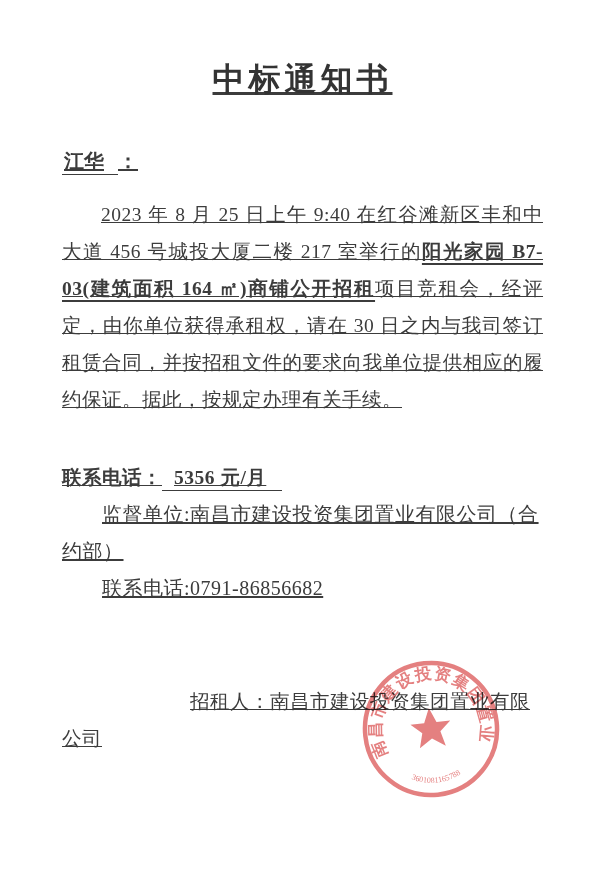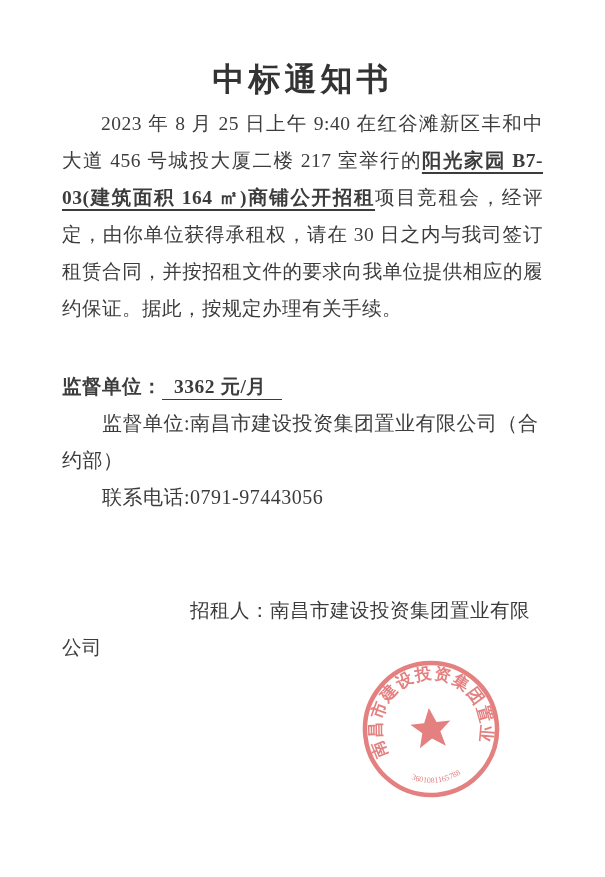--- a/index.html
+++ b/index.html
@@ -9,20 +9,21 @@
   }
   .page {
     position: relative;
     width: 605px;
     height: 877px;
     margin: 0 auto;
     background: #ffffff;
     font-family: "Liberation Serif", "DejaVu Serif", serif;
     color: #3c3c3c;
     overflow: hidden;
+    text-decoration: underline;
   }
   .content {
     padding: 58px 62px 0 62px;
   }
   .doc-title {
     margin: 0;
     text-align: center;
     font-size: 32px;
     font-weight: bold;
     letter-spacing: 4px;
@@ -105,29 +106,30 @@
   }
 </style>
 </head>
 <body>
 
 <div class="page">
   <div class="content">
 
     <h1 class="doc-title">中标通知书</h1>
 
+    <p class="addressee-line"><span class="addressee-name">江华</span><span class="addressee-colon">：</span></p>
 
     <p class="body-para"><span>2023 年 8 月 25 日上午 9:40 在红谷滩新区丰和中大道 456 号城投大厦二楼 217 室举行的</span><span class="seg-bold-underline">阳光家园 B7-03(建筑面积 164 ㎡)商铺公开招租</span><span>项目竞租会，经评定，由你单位获得承租权，请在 30 日之内与我司签订租赁合同，并按招租文件的要求向我单位提供相应的履约保证。据此，按规定办理有关手续。</span></p>
 
-    <p class="result-line"><span>监督单位：</span><span class="result-value">3362 元/月</span></p>
+    <p class="result-line"><span>联系电话：</span><span class="result-value">5356 元/月</span></p>
 
 
     <p class="info-line">监督单位:南昌市建设投资集团置业有限公司（合约部）</p>
 
-    <p class="info-line">联系电话:0791-97443056</p>
+    <p class="info-line">联系电话:0791-86856682</p>
 
     <p class="footer-lessor"><span>招租人：</span><span>南昌市建设投资集团置业有限公司</span></p>
 
   </div>
 
   <svg class="seal" viewBox="-80 -80 160 160" xmlns="http://www.w3.org/2000/svg">
     <defs>
       <path id="seal-arc-top" d="M -45.3 21.1 A 50 50 0 1 1 45.3 21.1" fill="none"></path>
       <path id="seal-arc-bottom" d="M -42 33.5 A 53.5 53.5 0 0 0 42 33.5" fill="none"></path>
     </defs>

